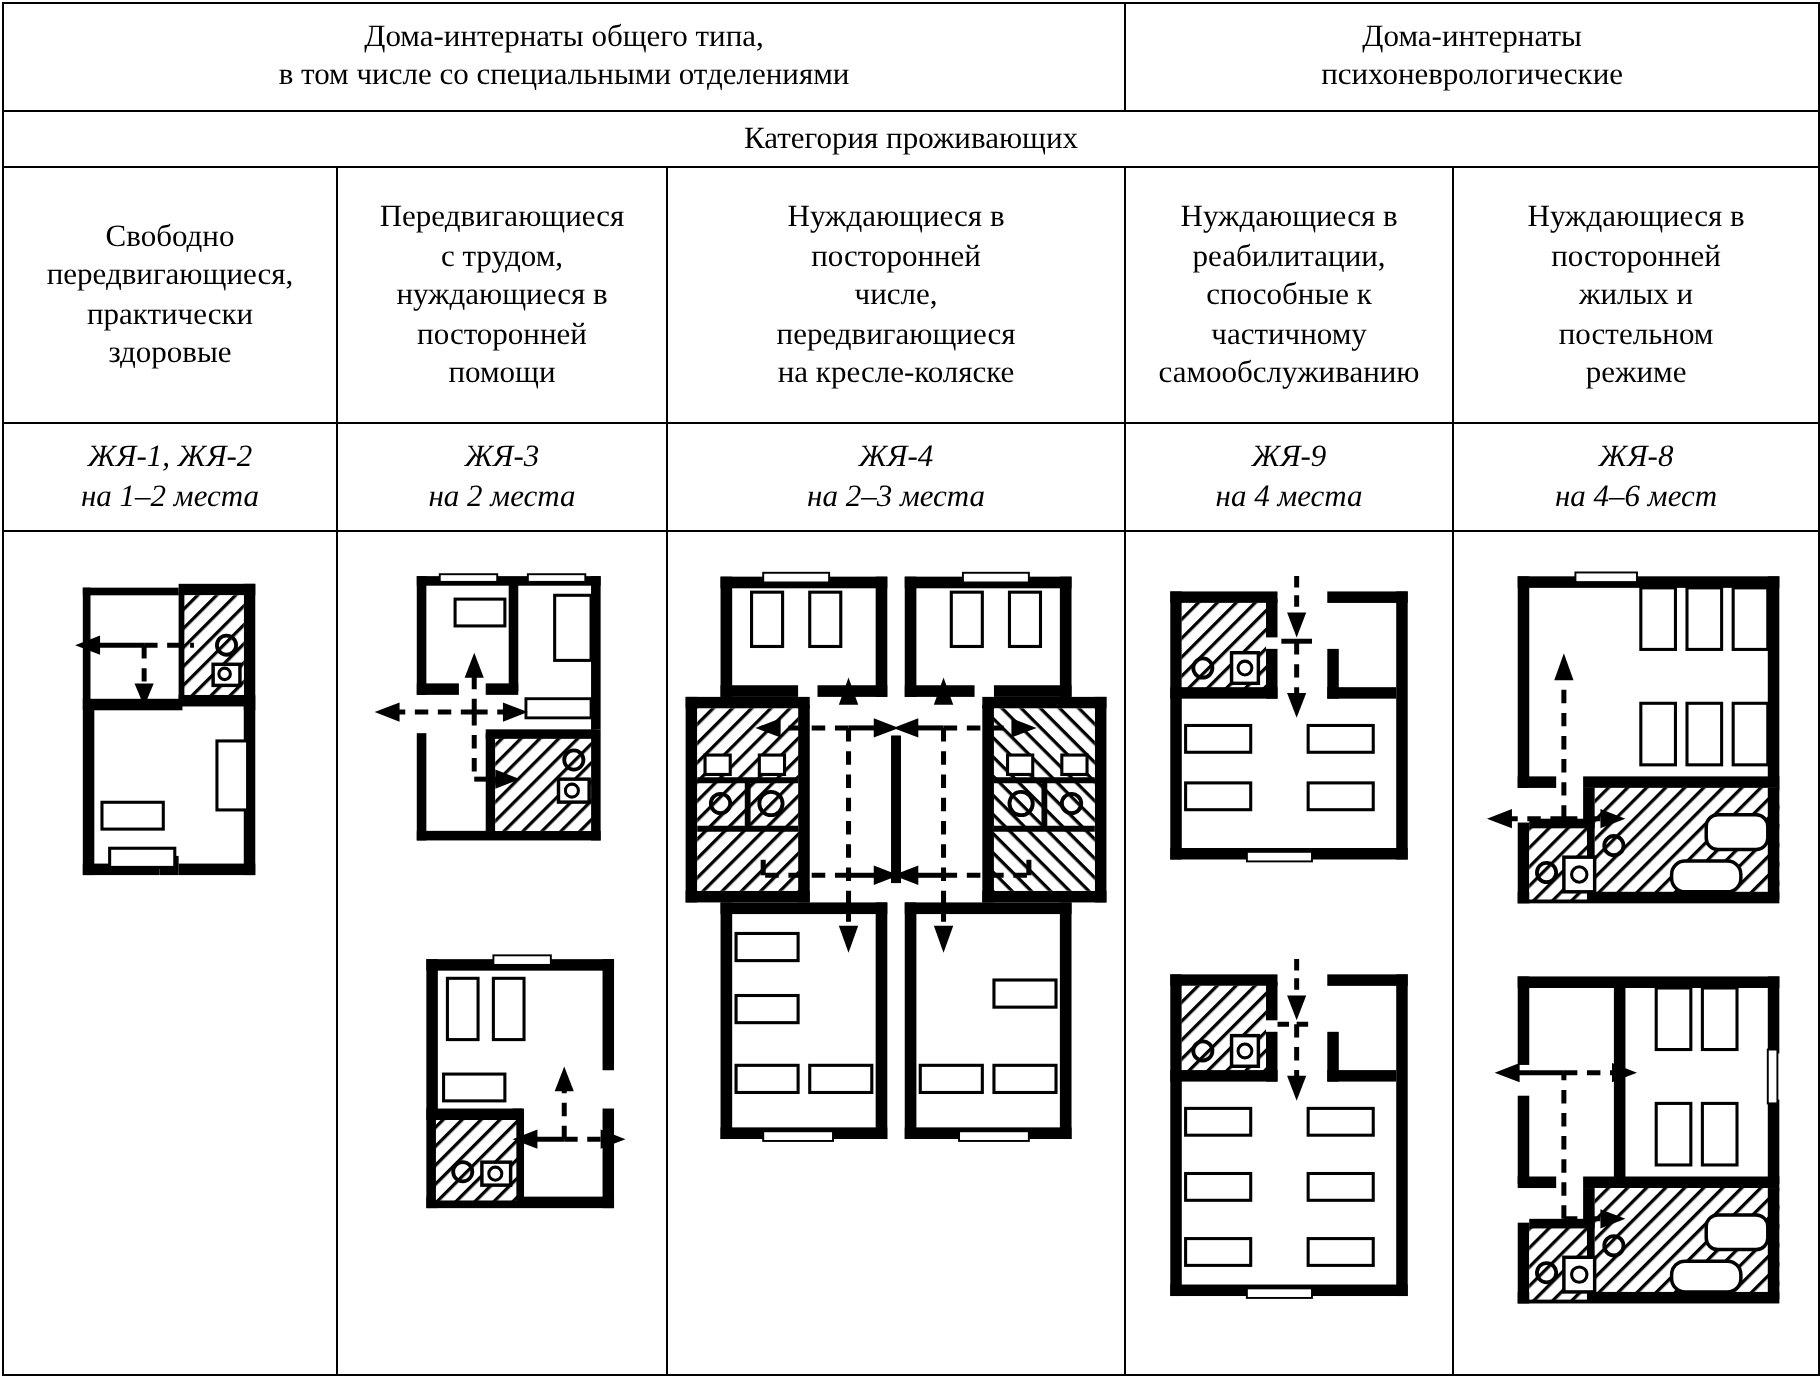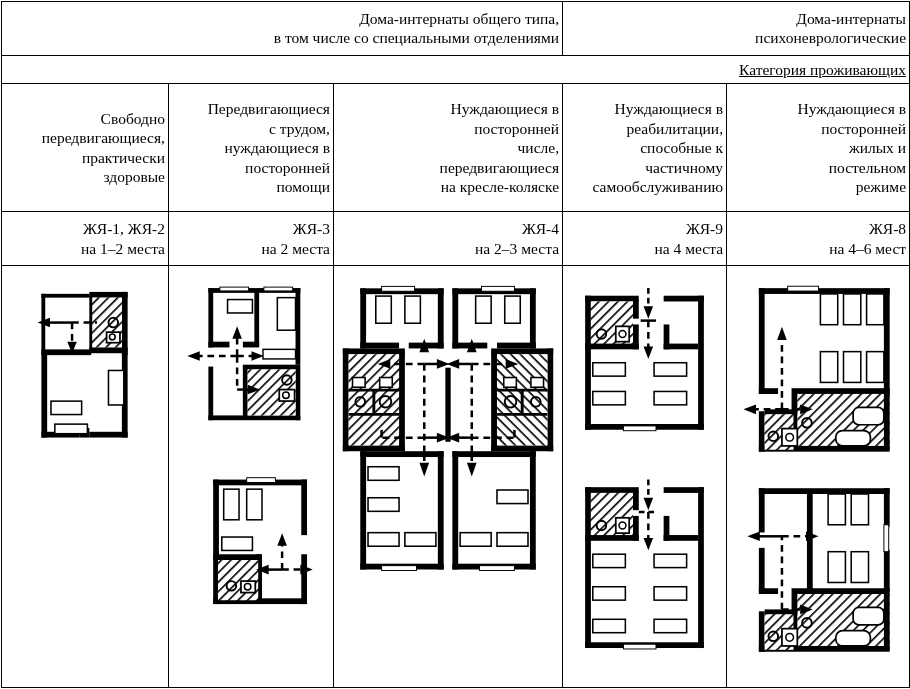--- a/index.html
+++ b/index.html
@@ -12,31 +12,31 @@
   .sheet{position:relative;width:910px;height:689px;box-sizing:border-box;overflow:hidden;}
 
   table.grid{
     border-collapse:collapse;
     width:908px;height:687px;
     table-layout:fixed;
     margin:1px 0 0 1px;
   }
   table.grid td{
     border:1.4px solid #000;
-    text-align:right;
+    text-align:center;
     vertical-align:middle;
     padding:1px 3px;
     font-size:15.5px;
     line-height:1.26;
     box-sizing:border-box;
   }
   td.h1{font-size:16px;line-height:1.3;padding:4px 6px;}
-  td.band{font-size:16px;padding:2px 4px;text-decoration:underline;}
+  td.band{font-size:16px;padding:2px 4px;}
   td.cat{font-size:15.3px;line-height:1.28;padding:4px 3px;}
-  td.zya{font-size:16px;line-height:1.32;padding:3px 2px;}
+  td.zya{font-size:16px;line-height:1.32;padding:3px 2px;font-style:italic;}
   td.plan{padding:0;vertical-align:top;}
 
   .planwrap{position:relative;width:100%;height:100%;}
   .planwrap svg{display:block;width:100%;height:100%;}
 
   .lineblock{display:block;}
 </style>
 </head>
 <body>
 

